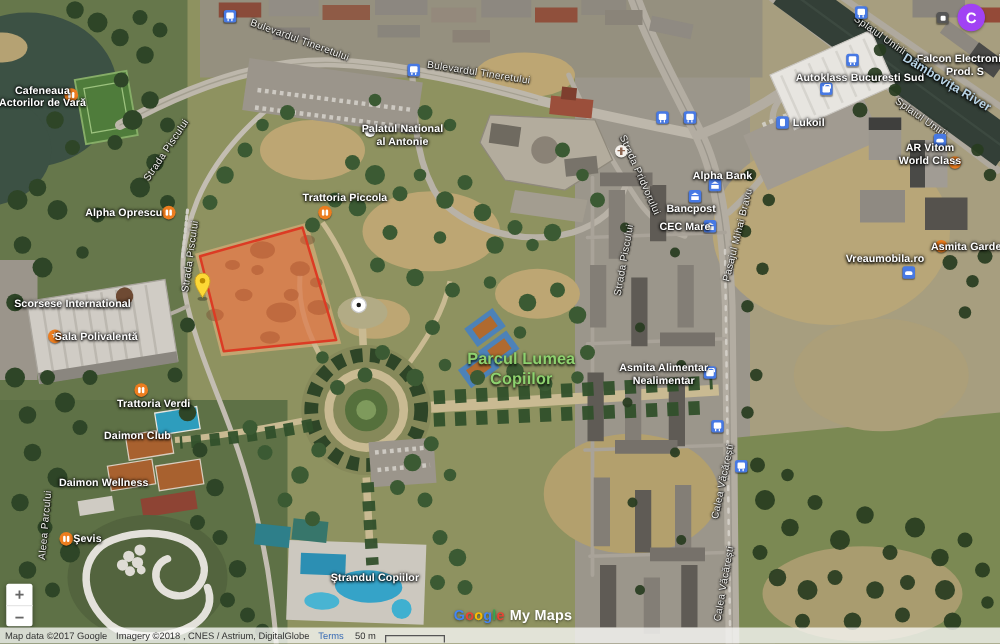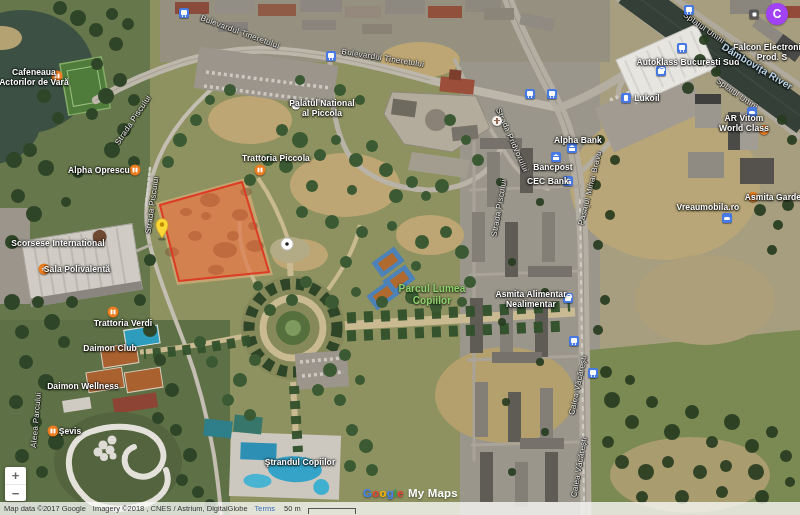--- a/index.html
+++ b/index.html
@@ -5,22 +5,22 @@
   html,body{margin:0;padding:0;background:#222;}
   #stage{position:relative;width:800px;height:515px;overflow:hidden;
          font-family:"Liberation Sans",sans-serif;background:#9a9a68;}
   #stage svg.terrain{position:absolute;left:0;top:0;}
 
   
   .poi{position:absolute;transform:translate(-50%,-50%);color:#fff;
        font:700 8.5px/1.2 "Liberation Sans",sans-serif;text-align:center;
        white-space:nowrap;letter-spacing:.1px;z-index:30;
        text-shadow:0 0 2px rgba(0,0,0,.95),0 0 3px rgba(0,0,0,.85),0 1px 2px rgba(0,0,0,.9);}
-  .poi.green{color:#8ed16f;font-size:10px;
-       text-shadow:0 0 2px rgba(20,40,10,.9),0 1px 2px rgba(0,0,0,.8);margin-left:15px;}
+  .poi.green{color:#8ed16f;font-size:13px;
+       text-shadow:0 0 2px rgba(20,40,10,.9),0 1px 2px rgba(0,0,0,.8);}
   .poi.water{color:#b9d4e6;font-size:10px;font-weight:700;}
   .street{position:absolute;color:#f1f1ee;font:400 8px "Liberation Sans",sans-serif;
        white-space:nowrap;z-index:25;letter-spacing:.3px;
        text-shadow:0 0 2px #000,0 0 2px #000,0 1px 1px rgba(0,0,0,.9);}
 
   
   .ic{position:absolute;transform:translate(-50%,-50%);box-sizing:border-box;z-index:28;
       box-shadow:0 1px 1px rgba(0,0,0,.4);}
   .ic-rest{width:11px;height:11px;border-radius:50%;background:#ed7d1f;}
   .ic-rest::before,.ic-rest::after{content:"";position:absolute;width:1.5px;height:5.5px;
@@ -541,30 +541,30 @@
   <div>Actorilor de Vară</div>
 </div>
 <div class="poi" style="left:99px;top:170px">
   <div>Alpha Oprescu</div>
 </div>
 <div class="poi" style="left:276px;top:158px">
   <div>Trattoria Piccola</div>
 </div>
 <div class="poi" style="left:322px;top:108px">
   <div>Palatul National</div>
-  <div>al Piccola</div>
+  <div>al Antonie</div>
 </div>
 <div class="poi" style="left:578px;top:140px">
   <div>Alpha Bank</div>
 </div>
 <div class="poi" style="left:553px;top:167px">
   <div>Bancpost</div>
 </div>
 <div class="poi" style="left:548px;top:181px">
-  <div>CEC Bank</div>
+  <div>CEC Mare</div>
 </div>
 <div class="poi green" style="left:417px;top:295px">
   <div>Parcul Lumea</div>
   <div>Copiilor</div>
 </div>
 <div class="poi" style="left:531px;top:299px">
   <div>Asmita Alimentar</div>
   <div>Nealimentar</div>
 </div>
 <div class="poi" style="left:688px;top:62px">

